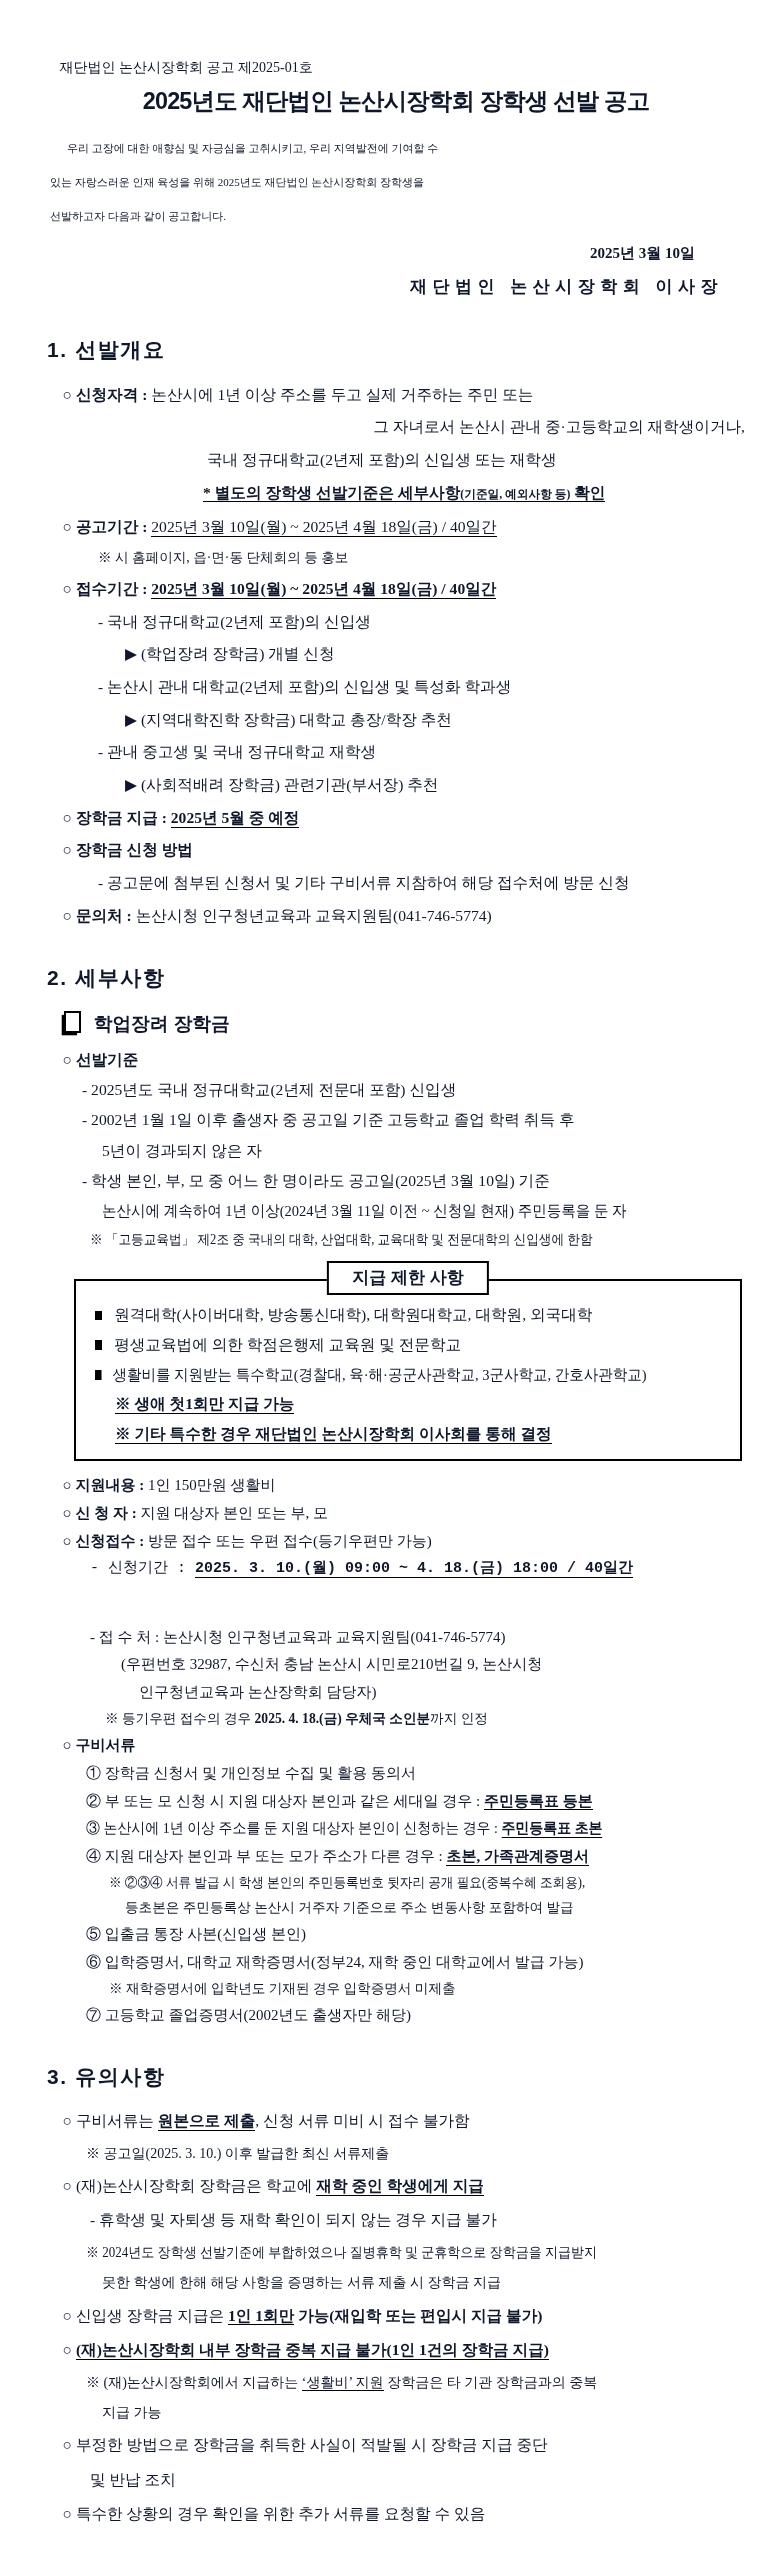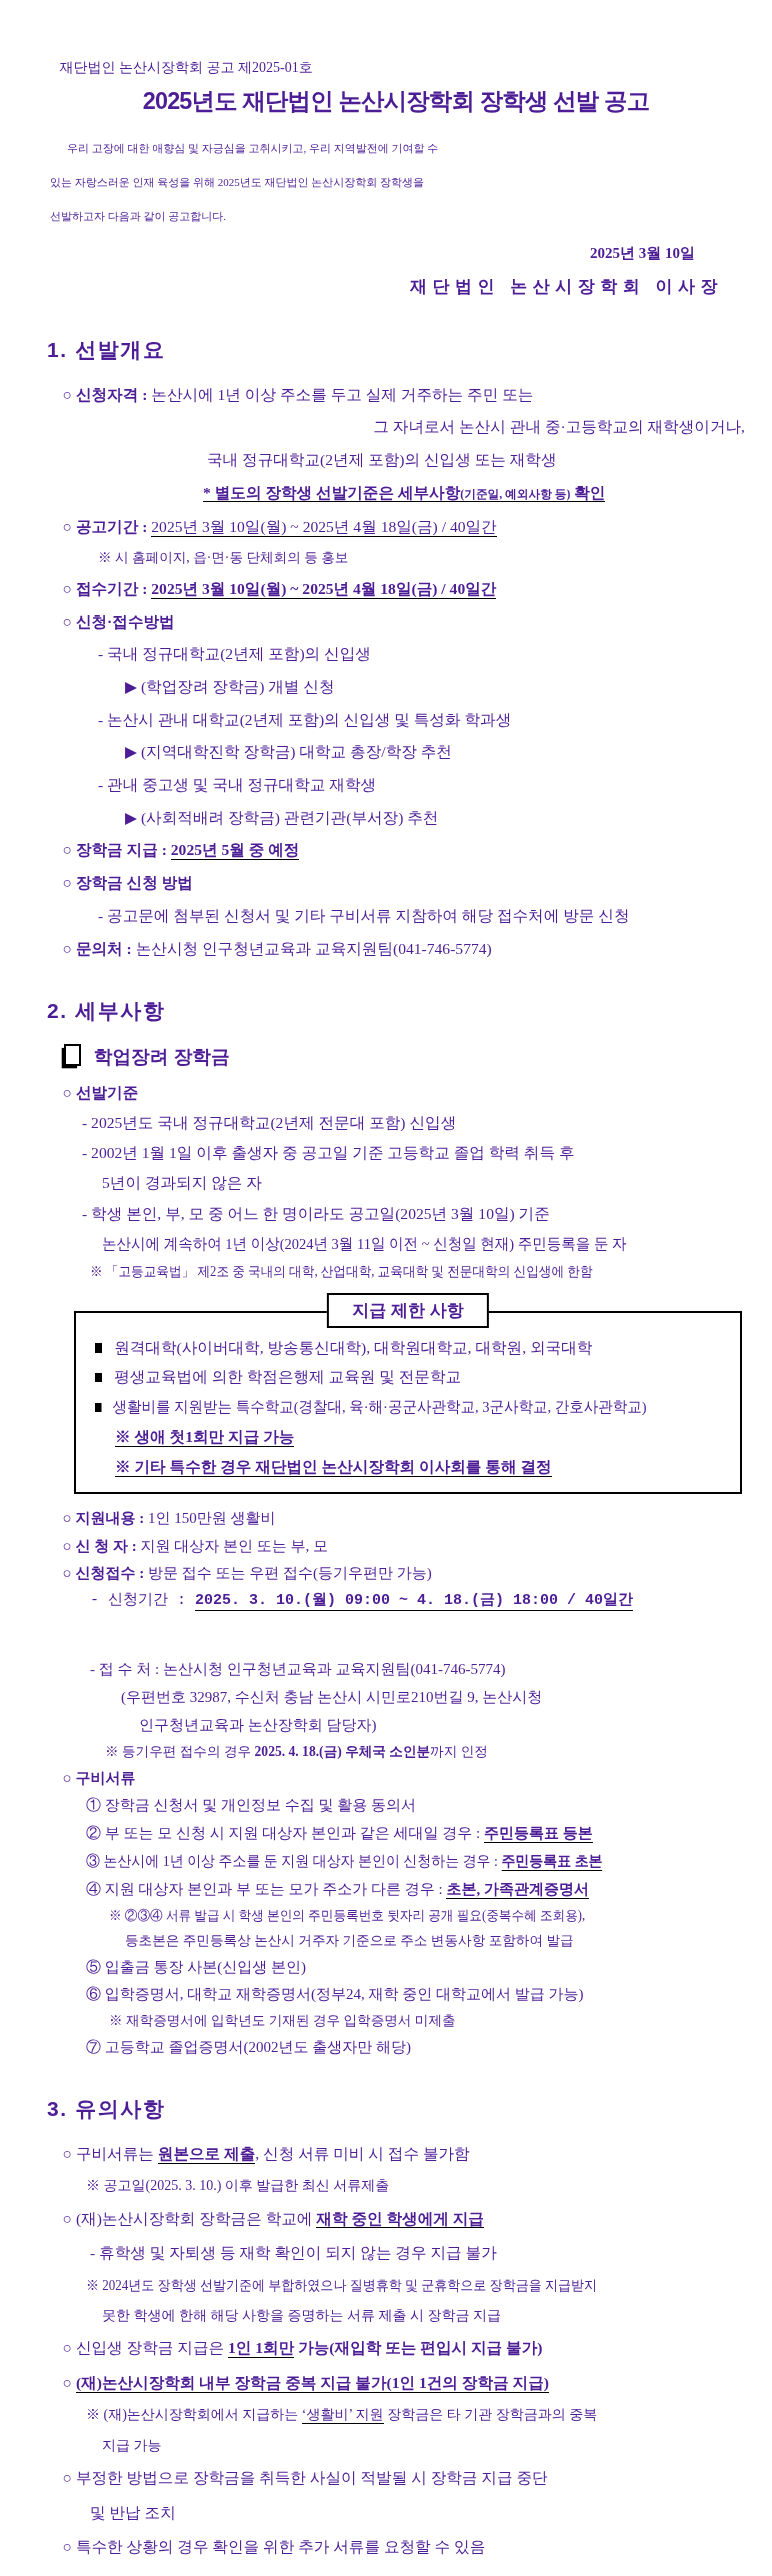--- a/index.html
+++ b/index.html
@@ -1,18 +1,18 @@
 <!DOCTYPE html>
 <html style="font-size:12.5px"><head>
 <meta charset="utf-8">
 <style>
   html,body{margin:0;padding:0;background:#ffffff;}
   .page{
     position:relative;width:773px;height:2576px;margin:0 auto;background:#fff;
-    box-sizing:border-box;overflow:hidden;color:#4c1d95;
+    box-sizing:border-box;overflow:hidden;color:#0f172a;
     font-family:"Liberation Serif","DejaVu Serif",serif;
     padding:59px 28px 0 47px;
   }
   .notice-no{font-size:14px;line-height:18.7px;margin:0 0 7.8px 12.5px;}
   .doc-title{
     font-family:"Liberation Sans","DejaVu Sans",sans-serif;
     font-weight:bold;font-size:23.4px;line-height:31px;text-align:center;
     letter-spacing:-0.8px;margin:3.1px 0 14px 0;white-space:nowrap;
   }
   .intro{margin:4.7px 0 7.8px 3.1px;}
@@ -84,21 +84,20 @@
 
   <div class="sec-heading">1. 선발개요</div>
   <div id="sec1-lines">
       <div class="line" style="margin-left: 15.6px;"><span class="b">○ </span><span class="b">신청자격 : </span><span>논산시에 1년 이상 주소를 두고 실제 거주하는 주민 또는</span></div>
       <div class="line" style="margin-left: 160px; text-align: right;"><span>그 자녀로서 논산시 관내 중·고등학교의 재학생이거나,</span></div>
       <div class="line" style="margin-left: 160px;"><span>국내 정규대학교(2년제 포함)의 신입생 또는 재학생</span></div>
       <div class="line" style="margin-left: 156px;"><span class="b u">* 별도의 장학생 선발기준은 세부사항</span><span class="b u xs">(기준일, 예외사항 등)</span><span class="b u"> 확인</span></div>
       <div class="line" style="margin-left: 15.6px;"><span class="b">○ </span><span class="b">공고기간 : </span><span class="u">2025년 3월 10일(월) ~ 2025년 4월 18일(금) / 40일간</span></div>
       <div class="line sm" style="margin-left: 51px;"><span>※ 시 홈페이지, 읍·면·동 단체회의 등 홍보</span></div>
       <div class="line" style="margin-left: 15.6px;"><span class="b">○ </span><span class="b">접수기간 : </span><span class="b u">2025년 3월 10일(월) ~ 2025년 4월 18일(금) / 40일간</span></div>
-      <div class="line" style="margin-left: 15.6px;"><span class="b">○ </span><span class="b">신청·접수방법</span></div>
       <div class="line" style="margin-left: 51px;"><span>- 국내 정규대학교(2년제 포함)의 신입생</span></div>
       <div class="line" style="margin-left: 78px;"><span class="b">▶ </span><span>(학업장려 장학금) 개별 신청</span></div>
       <div class="line" style="margin-left: 51px;"><span>- 논산시 관내 대학교(2년제 포함)의 신입생 및 특성화 학과생</span></div>
       <div class="line" style="margin-left: 78px;"><span class="b">▶ </span><span>(지역대학진학 장학금) 대학교 총장/학장 추천</span></div>
       <div class="line" style="margin-left: 51px;"><span>- 관내 중고생 및 국내 정규대학교 재학생</span></div>
       <div class="line" style="margin-left: 78px;"><span class="b">▶ </span><span>(사회적배려 장학금) 관련기관(부서장) 추천</span></div>
       <div class="line" style="margin-left: 15.6px;"><span class="b">○ </span><span class="b">장학금 지급 : </span><span class="b u">2025년 5월 중 예정</span></div>
       <div class="line" style="margin-left: 15.6px;"><span class="b">○ </span><span class="b">장학금 신청 방법</span></div>
       <div class="line" style="margin-left: 51px;"><span>- 공고문에 첨부된 신청서 및 기타 구비서류 지참하여 해당 접수처에 방문 신청</span></div>
       <div class="line" style="margin-left: 15.6px;"><span class="b">○ </span><span class="b">문의처 : </span><span>논산시청 인구청년교육과 교육지원팀(041-746-5774)</span></div>

